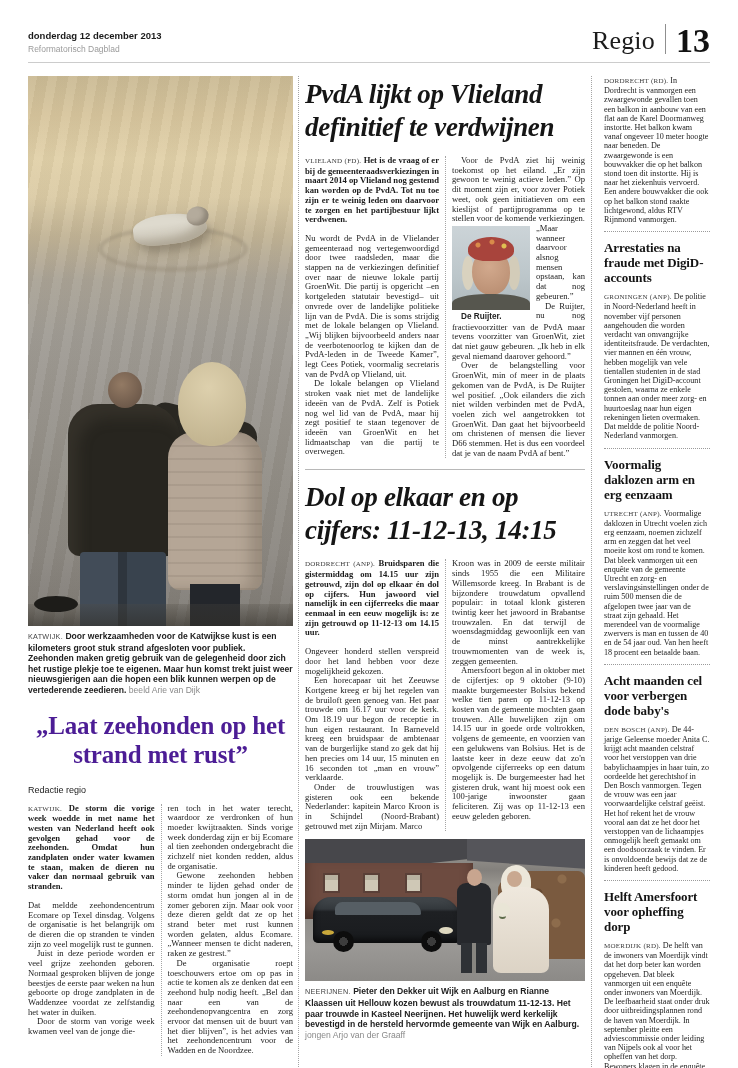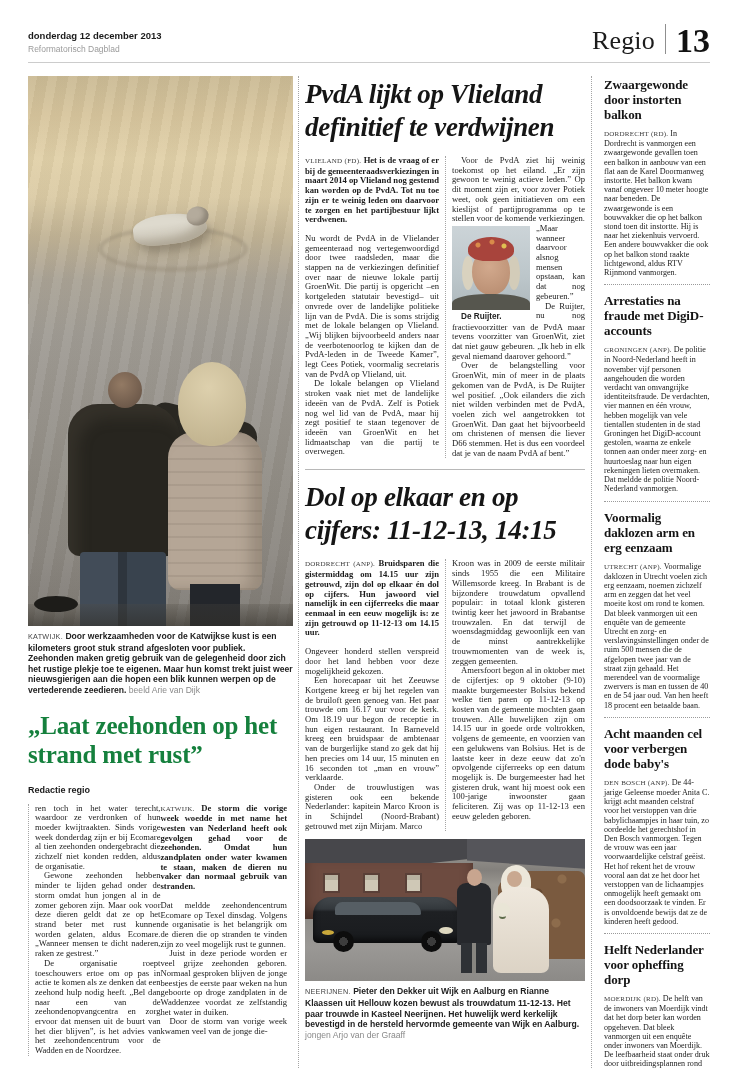--- a/index.html
+++ b/index.html
@@ -44,22 +44,22 @@
 
   .caption {
     font-family: "Liberation Sans", sans-serif;
     font-size: 8.6px; line-height: 10.6px; font-weight: bold; color: #222;
     margin-top: 5px;
   }
   .caption .loc { font-weight: normal; font-size: 7.2px; letter-spacing: .3px; color: #444; }
   .caption .credit { font-weight: normal; color: #8a8a8a; }
 
   
-  .headline-bold { font-weight: bold; font-size: 25px; line-height: 29px; color: #15803d; margin: 15px 0 0; letter-spacing: -.2px; }
-  .byline { font-family: "Liberation Sans", sans-serif; font-weight: bold; font-size: 9px; margin: 16px 0 9px; }
+  .headline-bold { font-weight: bold; font-size: 25px; line-height: 29px; color: #4c1d95; margin: 15px 0 0; letter-spacing: -.2px; text-align: center; }
+  .byline { font-family: "Liberation Sans", sans-serif; font-weight: normal; font-size: 9px; margin: 16px 0 9px; }
 
   .photo-beach { position: relative; width: 265px; height: 550px; overflow: hidden;
     background: linear-gradient(180deg,
       #cbbb95 0%, #d7c59d 7%, #e1d1a9 15%, #dbcba5 22%,
       #c2b496 29%, #aaa396 37%, #a09c95 47%,
       #99958e 59%, #918d86 74%, #8b8781 87%, #7d7973 100%);
   }
   .photo-beach .streaks { position:absolute; inset:0;
     background: repeating-linear-gradient(100deg, rgba(255,255,255,.05) 0 9px, rgba(90,80,60,.05) 9px 20px);
   }
@@ -208,33 +208,33 @@
         <div class="beach-bag"></div>
       </div>
       <div class="caption">
         <span class="loc">KATWIJK.</span>
         <span>Door werkzaamheden voor de Katwijkse kust is een kilometers groot stuk strand afgesloten voor publiek. Zeehonden maken gretig gebruik van de gelegenheid door zich het rustige plekje toe te eigenen. Maar hun komst trekt juist weer nieuwsgierigen aan die hopen een blik kunnen werpen op de vertederende zeedieren.</span>
         <span class="credit">beeld Arie van Dijk</span>
       </div>
       <h1 class="headline-bold">„Laat zeehonden op het strand met rust”</h1>
       <div class="byline">Redactie regio</div>
       <div class="cols body-text">
-        <div class="col col-b">
-          <p class="para">ren toch in het water terecht, waardoor ze verdronken of hun moeder kwijtraakten. Sinds vorige week donderdag zijn er bij Ecomare al tien zeehonden ondergebracht die zichzelf niet konden redden, aldus de organisatie.</p>
-          <p class="para indent">Gewone zeehonden hebben minder te lijden gehad onder de storm omdat hun jongen al in de zomer geboren zijn. Maar ook voor deze dieren geldt dat ze op het strand beter met rust kunnen worden gelaten, aldus Ecomare. „Wanneer mensen te dicht naderen, raken ze gestrest.”</p>
-          <p class="para indent">De organisatie roept toeschouwers ertoe om op pas in actie te komen als ze denken dat een zeehond hulp nodig heeft. „Bel dan naar een van de zeehondenopvangcentra en zorg ervoor dat mensen uit de buurt van het dier blijven”, is het advies van het zeehondencentrum voor de Wadden en de Noordzee.</p>
-        </div>
         <div class="col col-a">
           <p class="para lead-para">
             <span class="dateline">KATWIJK.</span>
             <span>De storm die vorige week woedde in met name het westen van Nederland heeft ook gevolgen gehad voor de zeehonden. Omdat hun zandplaten onder water kwamen te staan, maken de dieren nu vaker dan normaal gebruik van stranden.</span>
           </p>
           <p class="para">Dat meldde zeehondencentrum Ecomare op Texel dinsdag. Volgens de organisatie is het belangrijk om de dieren die op stranden te vinden zijn zo veel mogelijk rust te gunnen.</p>
           <p class="para indent">Juist in deze periode worden er veel grijze zeehonden geboren. Normaal gesproken blijven de jonge beestjes de eerste paar weken na hun geboorte op droge zandplaten in de Waddenzee voordat ze zelfstandig het water in duiken.</p>
           <p class="para indent">Door de storm van vorige week kwamen veel van de jonge die-</p>
+        </div>
+        <div class="col col-b">
+          <p class="para">ren toch in het water terecht, waardoor ze verdronken of hun moeder kwijtraakten. Sinds vorige week donderdag zijn er bij Ecomare al tien zeehonden ondergebracht die zichzelf niet konden redden, aldus de organisatie.</p>
+          <p class="para indent">Gewone zeehonden hebben minder te lijden gehad onder de storm omdat hun jongen al in de zomer geboren zijn. Maar ook voor deze dieren geldt dat ze op het strand beter met rust kunnen worden gelaten, aldus Ecomare. „Wanneer mensen te dicht naderen, raken ze gestrest.”</p>
+          <p class="para indent">De organisatie roept toeschouwers ertoe om op pas in actie te komen als ze denken dat een zeehond hulp nodig heeft. „Bel dan naar een van de zeehondenopvangcentra en zorg ervoor dat mensen uit de buurt van het dier blijven”, is het advies van het zeehondencentrum voor de Wadden en de Noordzee.</p>
         </div>
       </div>
     </div>
 
     <div class="sect-mid">
 
       <article>
         <h1 class="headline-italic">PvdA lijkt op Vlieland definitief te verdwijnen</h1>
         <div class="cols body-text">
           <div class="col col-a">
@@ -306,21 +306,20 @@
           <span class="loc">NEERIJNEN.</span>
           <span>Pieter den Dekker uit Wijk en Aalburg en Rianne Klaassen uit Hellouw kozen bewust als trouwdatum 11-12-13. Het paar trouwde in Kasteel Neerijnen. Het huwelijk werd kerkelijk bevestigd in de hersteld hervormde gemeente van Wijk en Aalburg.</span>
           <span class="credit">jongen Arjo van der Graaff</span>
         </div>
       </article>
     </div>
 
     <div class="sect-right">
 
       <div>
-        <h2 class="brief-title">Zwaargewonde door instorten balkon</h2>
         <p class="para brief-body">
           <span class="dateline">DORDRECHT (RD).</span>
           <span>In Dordrecht is vanmorgen een zwaargewonde gevallen toen een balkon in aanbouw van een flat aan de Karel Doormanweg instortte. Het balkon kwam vanaf ongeveer 10 meter hoogte naar beneden. De zwaargewonde is een bouwvakker die op het balkon stond toen dit instortte. Hij is naar het ziekenhuis vervoerd. Een andere bouwvakker die ook op het balkon stond raakte lichtgewond, aldus RTV Rijnmond vanmorgen.</span>
         </p>
       </div>
       <hr class="brief-rule">
 
       <div>
         <h2 class="brief-title">Arrestaties na fraude met DigiD-accounts</h2>
         <p class="para brief-body">
@@ -342,21 +341,21 @@
       <div>
         <h2 class="brief-title">Acht maanden cel voor verbergen dode baby's</h2>
         <p class="para brief-body">
           <span class="dateline">DEN BOSCH (ANP).</span>
           <span>De 44-jarige Geleense moeder Anita C. krijgt acht maanden celstraf voor het verstoppen van drie babylichaampjes in haar tuin, zo oordeelde het gerechtshof in Den Bosch vanmorgen. Tegen de vrouw was een jaar voorwaardelijke celstraf geëist. Het hof rekent het de vrouw vooral aan dat ze het door het verstoppen van de lichaampjes onmogelijk heeft gemaakt om een doodsoorzaak te vinden. Er is onvoldoende bewijs dat ze de kinderen heeft gedood.</span>
         </p>
       </div>
       <hr class="brief-rule">
 
       <div>
-        <h2 class="brief-title">Helft Nederlander voor opheffing dorp</h2>
+        <h2 class="brief-title">Helft Amersfoort voor opheffing dorp</h2>
         <p class="para brief-body">
           <span class="dateline">MOERDIJK (RD).</span>
           <span>De helft van de inwoners van Moerdijk vindt dat het dorp beter kan worden opgeheven. Dat bleek vanmorgen uit een enquête onder inwoners van Moerdijk. De leefbaarheid staat onder druk door uitbreidingsplannen rond de haven van Moerdijk. In september pleitte een adviescommissie onder leiding van Nijpels ook al voor het opheffen van het dorp. Bewoners klagen in de enquête over overlast door verkeer, lawaai en stank van de industrie.</span>
         </p>
       </div>
 
     </div>
   </div>
 </div>
 

